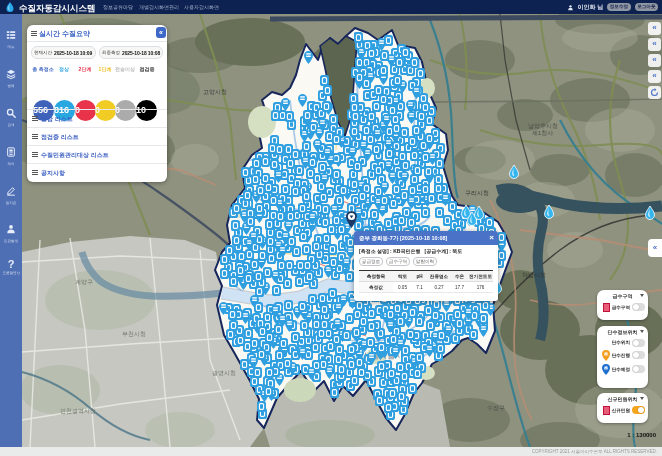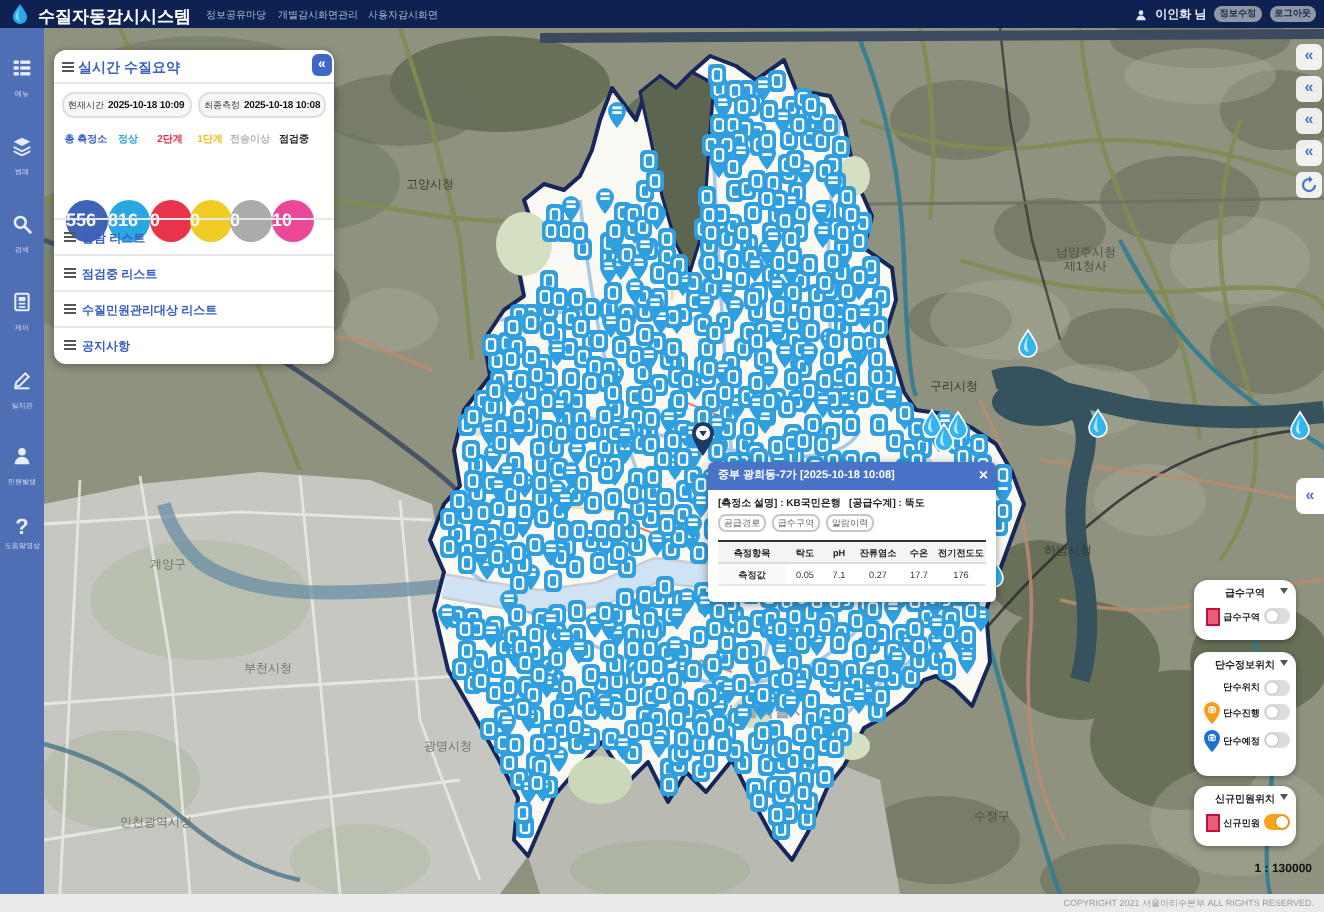--- a/index.html
+++ b/index.html
@@ -1181,21 +1181,21 @@
   <div class="clb" style="left:22px;color:#2aa3dc;">정상</div>
   <div class="clb" style="left:43px;color:#e82c45;">2단계</div>
   <div class="clb" style="left:63px;color:#eebd20;">1단계</div>
   <div class="clb" style="left:83px;color:#b5b5b5;">전송이상</div>
   <div class="clb" style="left:105px;color:#222;">점검중</div>
   <div class="crc" style="left:6px;background:#3e63b8;">556</div>
   <div class="crc" style="left:27px;background:#29a7e0;">816</div>
   <div class="crc" style="left:48px;background:#e8334a;">0</div>
   <div class="crc" style="left:68px;background:#f0cc25;">0</div>
   <div class="crc" style="left:88px;background:#ababab;">0</div>
-  <div class="crc" style="left:109px;background:#ec4899;">10</div>
+  <div class="crc" style="left:109px;background:#000000;">10</div>
   <div class="lrow" style="top:84px;">
         <span class="h"></span>
         <span class="t">알람 리스트</span>
       </div>
   <div class="lrow" style="top:102px;">
         <span class="h"></span>
         <span class="t">점검중 리스트</span>
       </div>
   <div class="lrow" style="top:120px;">
         <span class="h"></span>

